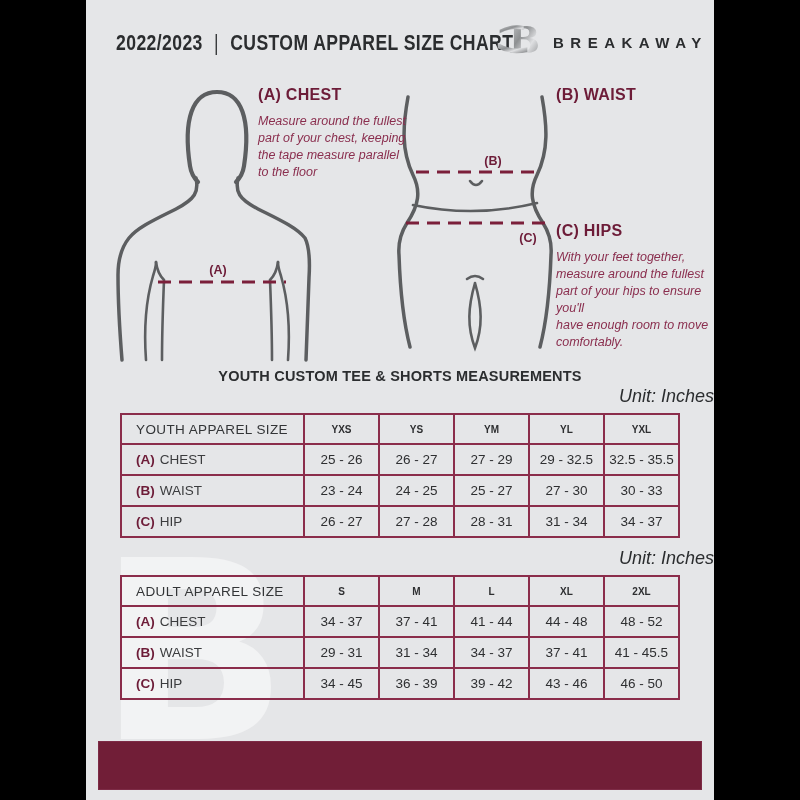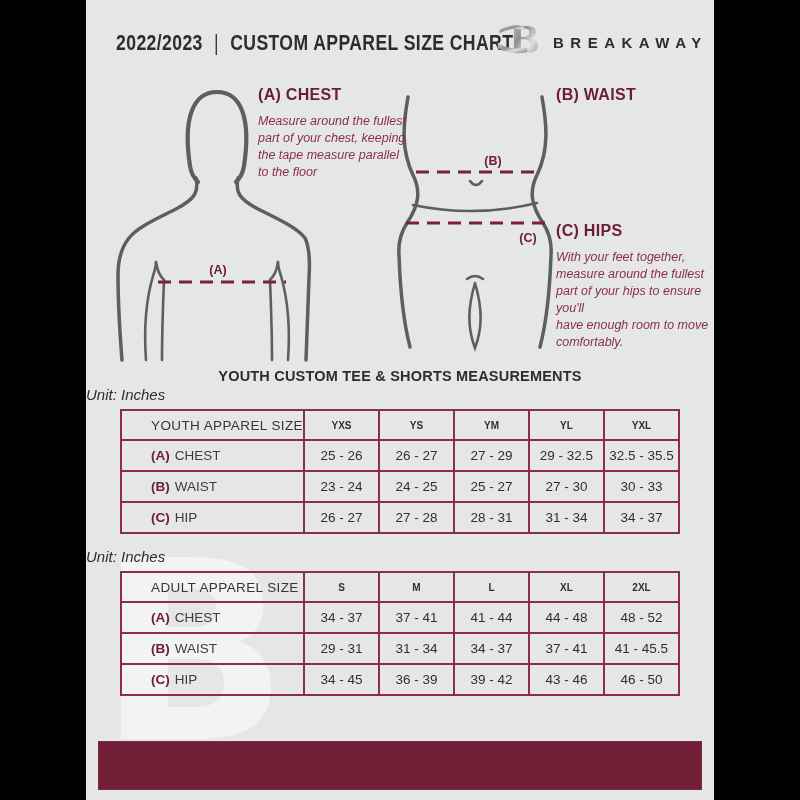--- a/index.html
+++ b/index.html
@@ -32,27 +32,27 @@
   .measure h3{font-size:16px;font-weight:700;letter-spacing:.3px;color:var(--accent-heading,#6d1c38);margin-bottom:9px}
   .measure p{font-size:12.5px;line-height:17px;font-style:italic;color:var(--accent-body-text,#8a2e4e);white-space:pre-line}
 
   
   .watermark{position:absolute;left:12px;top:528px;font:700 250px "DejaVu Sans",sans-serif;line-height:1;
              color:rgba(255,255,255,.5);z-index:0;pointer-events:none}
 
   
   .tsec{position:absolute;left:0;width:100%;z-index:1}
   .tsec .ttitle{text-align:center;font-size:14.5px;font-weight:700;letter-spacing:.2px;color:var(--text-dark)}
-  .tsec .tunit{text-align:left;font-size:15px;font-style:italic;color:var(--text-dark);margin-top:2px}
+  .tsec .tunit{text-align:right;font-size:18px;font-style:italic;color:var(--text-dark);margin-top:2px}
   table.size-table{border-collapse:collapse;table-layout:fixed;width:560px;margin:6px 0 0 34px;background:transparent}
   table.size-table col.c0{width:183px}
   table.size-table th,table.size-table td{border:2px solid var(--table-border,#8b2d4b);text-align:center;vertical-align:middle;color:#2e2f31}
   table.size-table thead th{height:30px;font-size:10px;font-weight:700}
   table.size-table tbody td{height:31px;font-size:13.5px}
-  table.size-table .first{text-align:left;padding-left:29px}
+  table.size-table .first{text-align:left;padding-left:14px}
   table.size-table thead .first{font-weight:400;font-size:13.5px;letter-spacing:.4px;color:#333537}
   .pfx{color:var(--accent-heading,#6d1c38);font-weight:700;margin-right:5px}
   .rowlab{color:#3b3c3e}
 
   
   .footer-bar{position:absolute;left:12px;top:741px;width:604px;height:49px;z-index:2;
               background:var(--footer-bar,#711e37);border:1px solid #7d2b46}
 </style>
 </head>
 <body>

